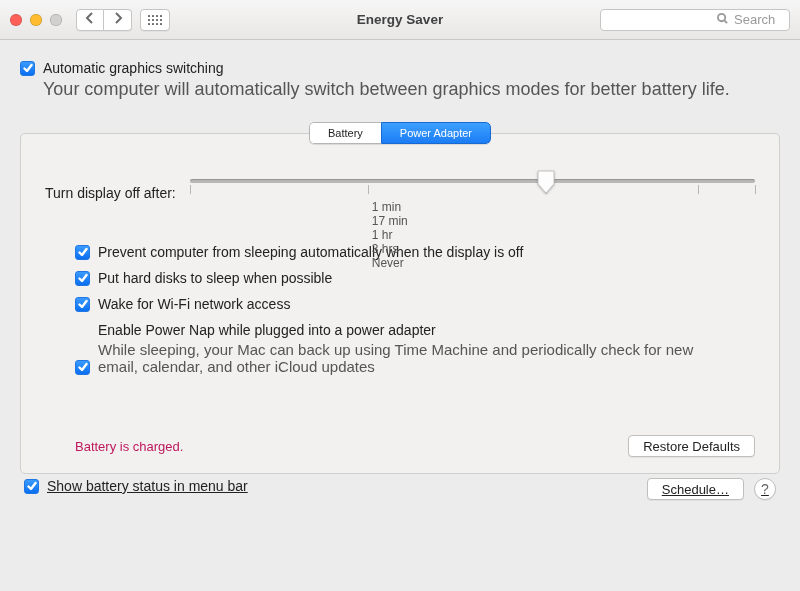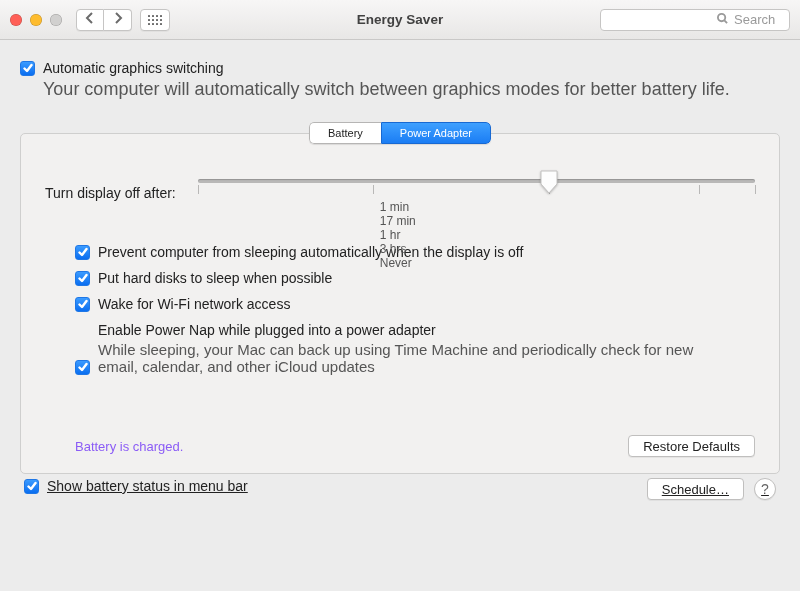--- a/index.html
+++ b/index.html
@@ -74,21 +74,21 @@
   .tab.power  { background:linear-gradient(#3ea0ff,#1b7df4); color:#fff; border-color:#1869d2; border-radius:0 5px 5px 0;}
 
   
   .panel {
     margin-top:-11px;
     border:1px solid #cfcfce;
     border-radius:5px;
     background:#f2f1f0;
     padding: 26px 24px 16px;
   }
-  .slider-row{ display:flex; align-items:center; gap:22px; margin-top:10px;}
+  .slider-row{ display:flex; align-items:center; gap:14px; margin-top:10px;}
   .slider-label{ font-size:14px; flex:none;}
   .track{
     position:relative; flex:1; height:28px;
   }
   .rail{
     position:absolute; left:0; right:0; top:9px; height:4px; border-radius:2px;
     background:#b9b8b7; box-shadow: inset 0 1px 1px rgba(0,0,0,.2);
   }
   .tick{ position:absolute; top:15px; width:1px; height:9px; background:#b9b8b7;}
   .thumb{
@@ -99,21 +99,21 @@
   .marks{ display:flex; color:#555; font-size:12px; margin-left:182px;}
 
   
   .opts{ margin-top:28px; }
   .opt{ display:flex; align-items:flex-end; margin: 0 0 10px 30px; }
   .opt .text{ font-size:14px; }
   .opt .subtext{ color:#555; font-size:15px; margin-top:3px; max-width:620px;}
 
   
   .panel-footer{ display:flex; align-items:center; justify-content:space-between; margin-top:60px; padding-left:30px;}
-  .status{ font-size:13px; color:#8b5cf6;}
+  .status{ font-size:13px; color:#be185d;}
   .btn{
     height:22px; padding:0 14px; background:#fff; border:1px solid #c0bfbe; border-radius:4px;
     font-size:13px; display:flex; align-items:center; box-shadow:0 1px 0 rgba(0,0,0,.05);
   }
 
   
   .bottom{ display:flex; align-items:flex-start; margin-top:4px; padding:0 4px;text-decoration:underline;}
   .spacer{ flex:1; }
   .help{
     width:22px;height:22px;border-radius:50%;border:1px solid #c0bfbe;background:#fff;

